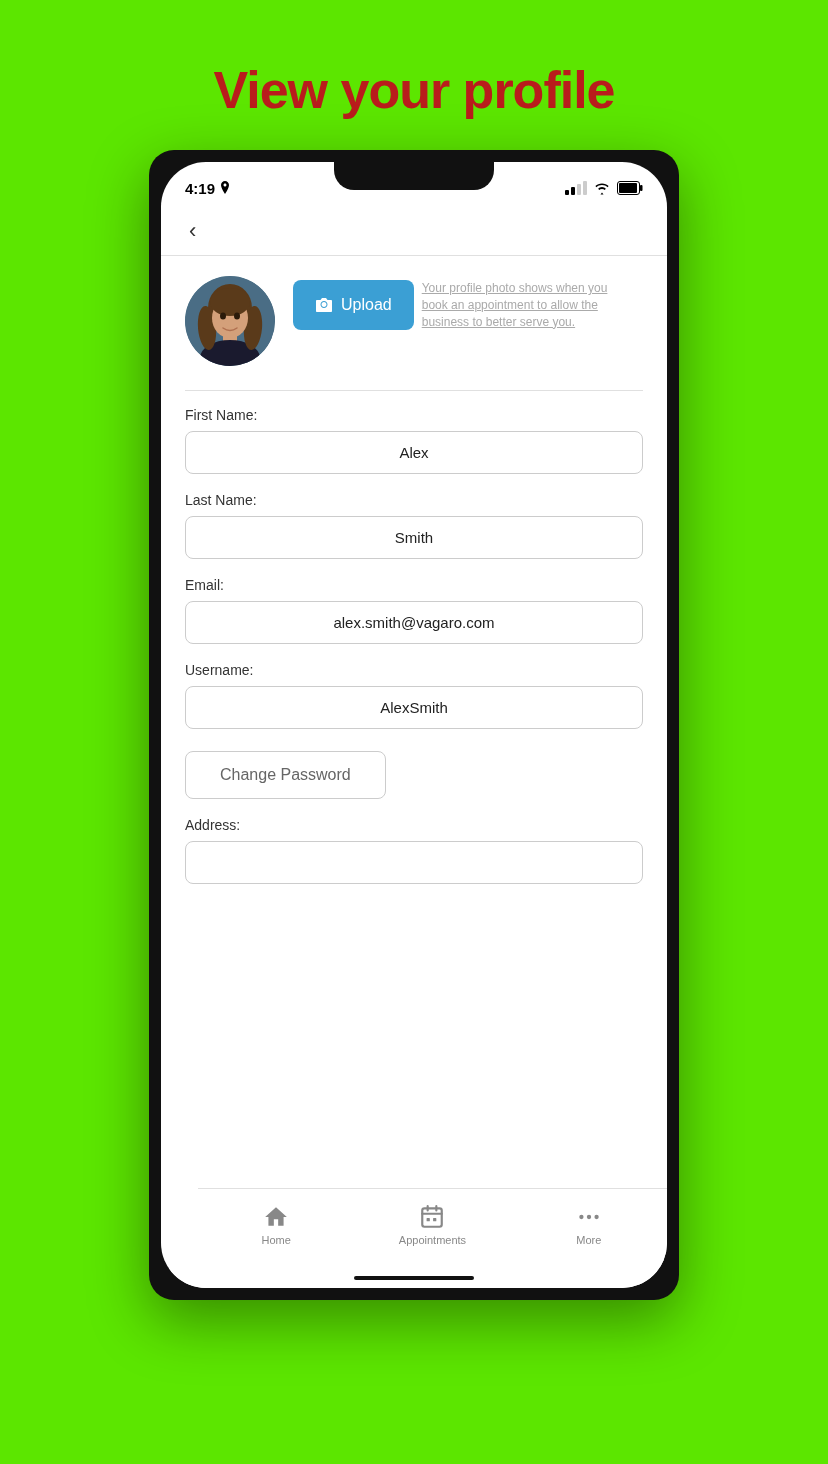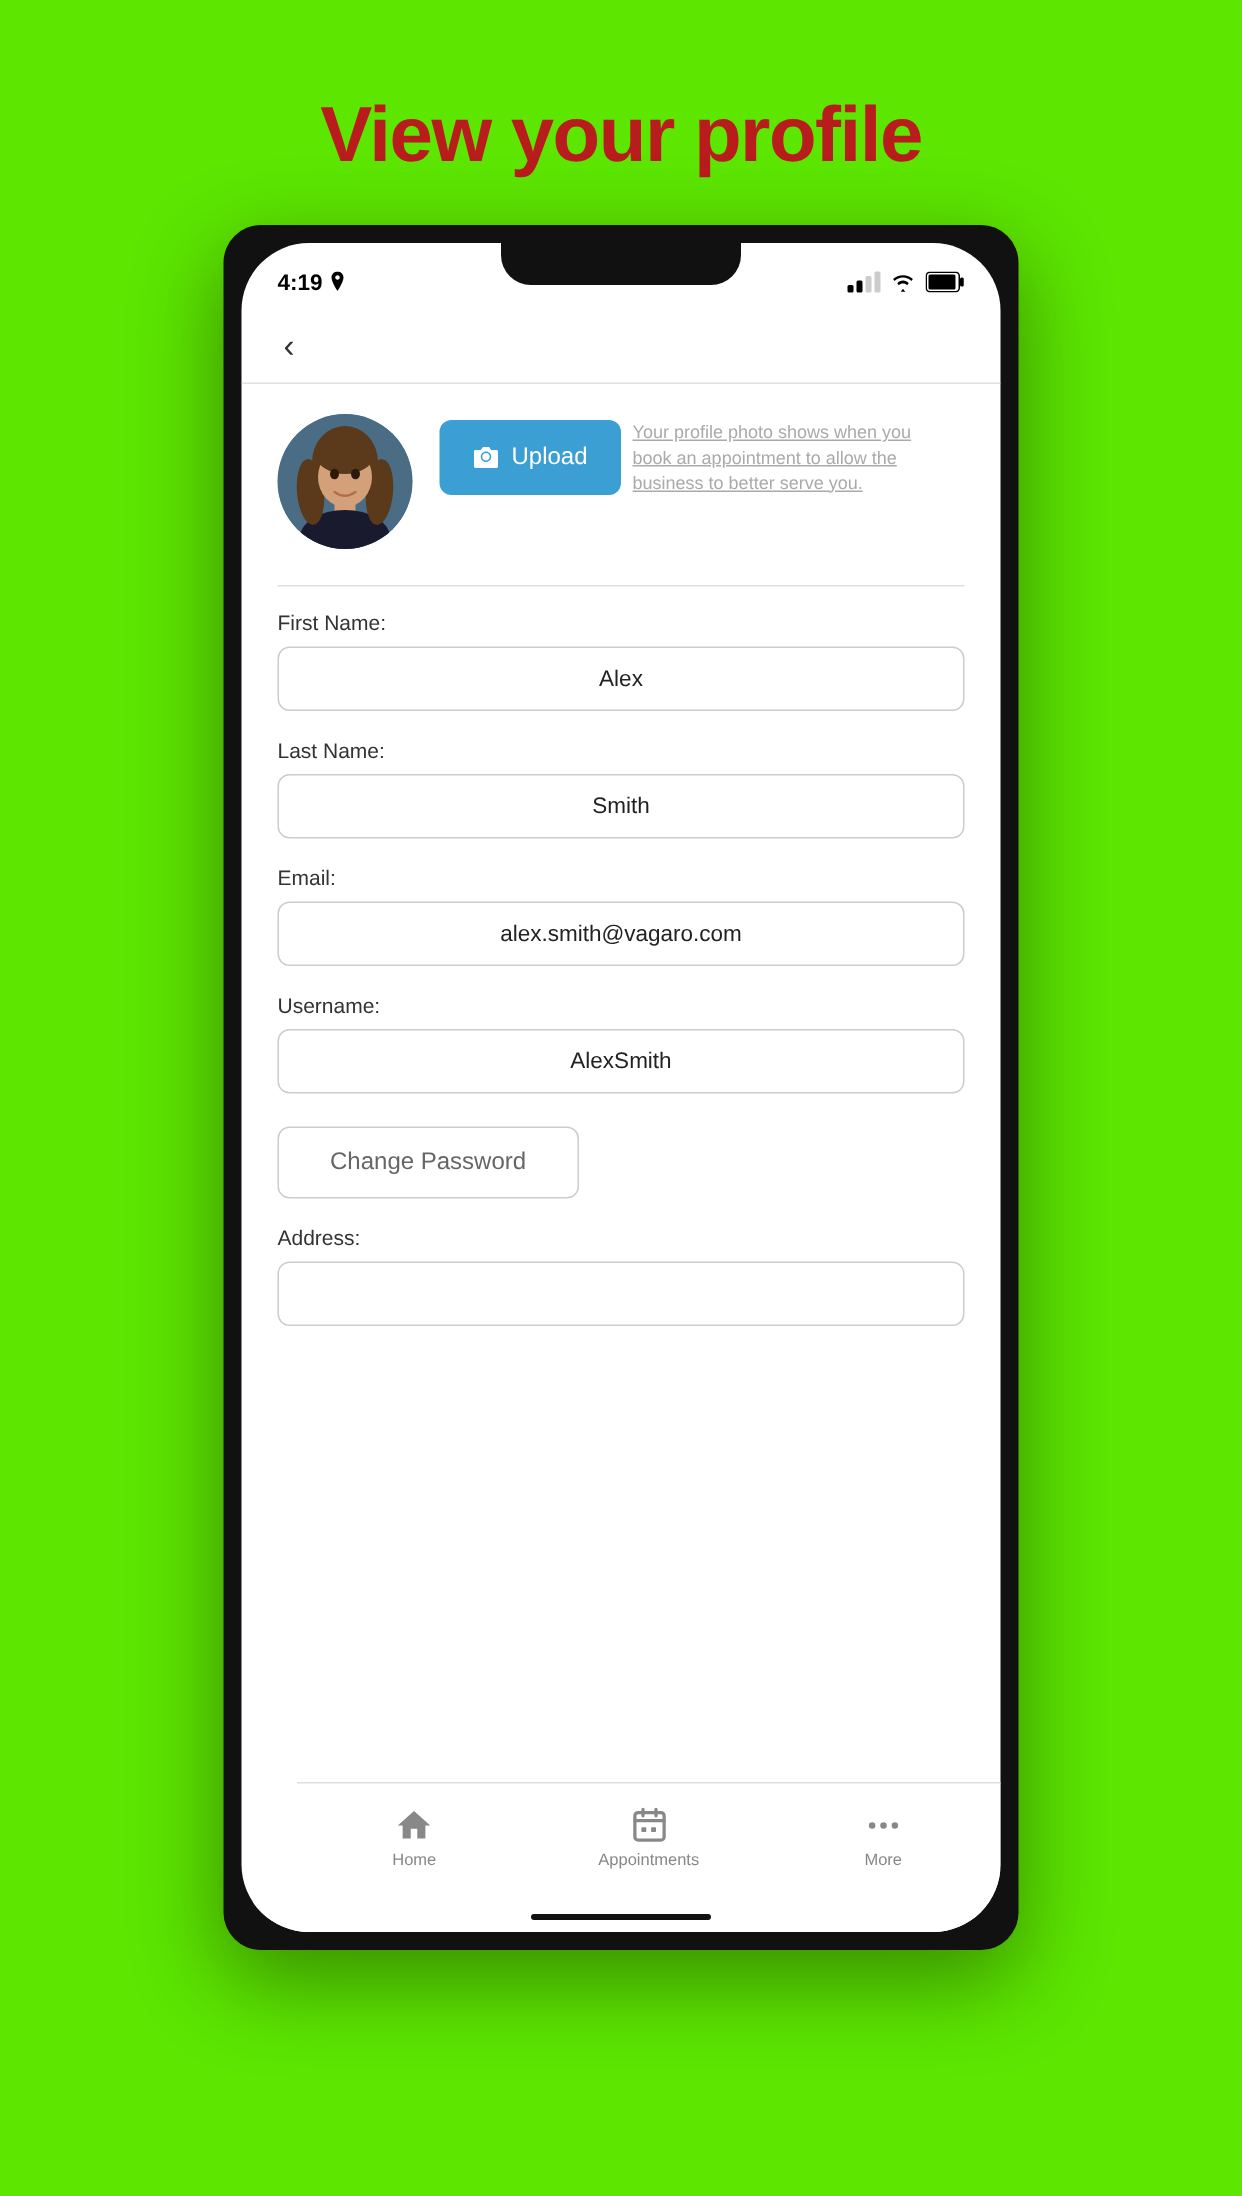--- a/index.html
+++ b/index.html
@@ -191,21 +191,21 @@
       display: inline-block;
       margin-top: 4px;
       margin-bottom: 18px;
     }
     
     .tab-bar {
       height: 80px;
       border-top: 1px solid #e0e0e0;
       display: flex;
       align-items: center;
-      justify-content: flex-end;
+      justify-content: flex-start;
       flex-shrink: 0;
       background: #fff;
       padding-bottom: 8px;
       margin-left: 37px;
     }
     .tab-item {
       display: flex;
       flex-direction: column;
       align-items: center;
       gap: 4px;

